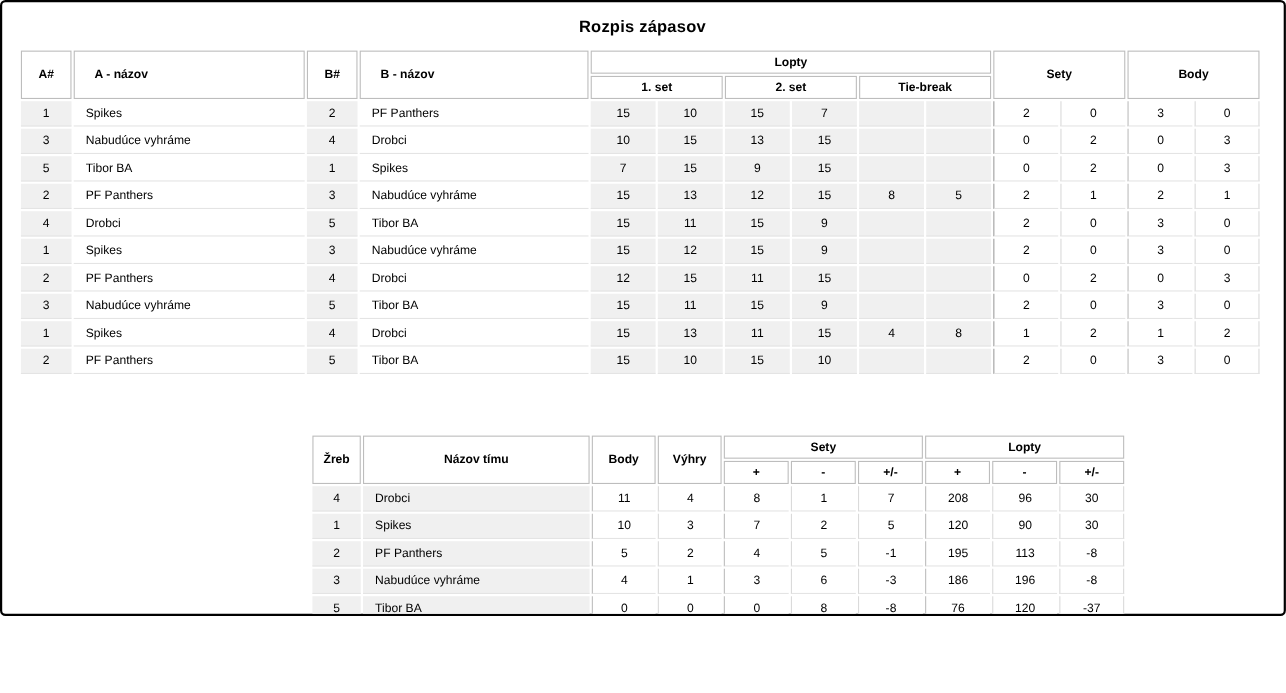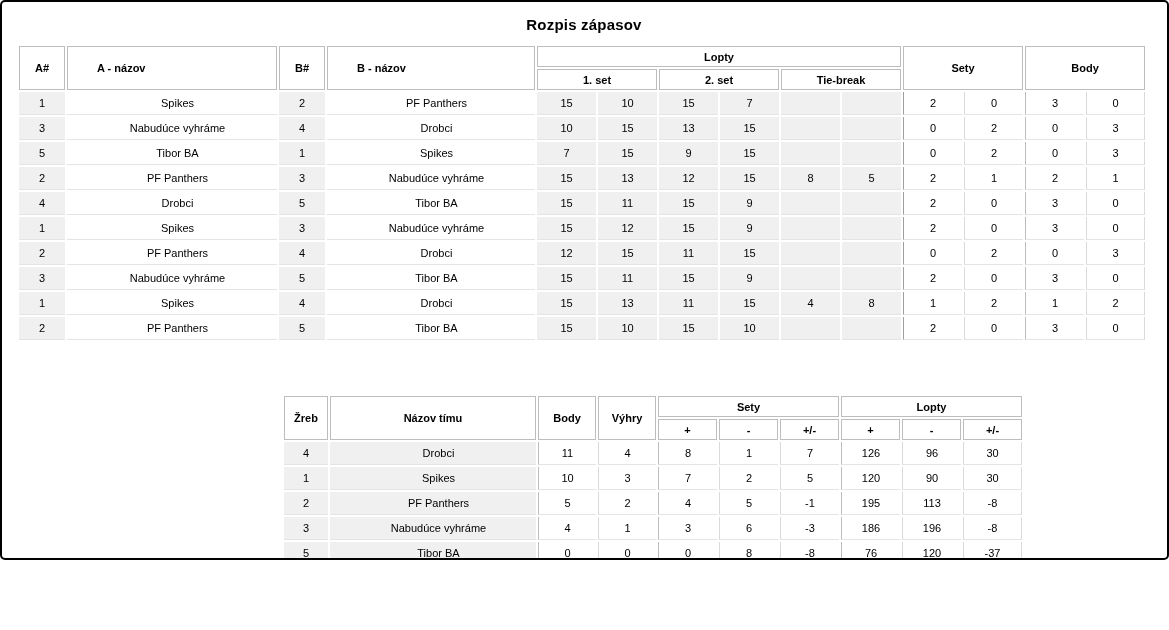--- a/index.html
+++ b/index.html
@@ -14,26 +14,26 @@
   }
   .title1 { top:14px; left:16px; width:1132px; }
   .title2 { top:368px; left:281px; width:744px; }
   table.rpt { position:absolute; border-collapse:separate; border-spacing:2px; table-layout:fixed; }
   #schedule-table { left:15px; top:42px; }
   #standings-table { left:280px; top:392px; }
   .rpt th {
     font-size:11px; font-weight:bold; background:#fff; text-align:center;
     border:1px solid #bdbdbd; height:19px; padding:0 2px; overflow:hidden; white-space:nowrap;margin-left:24px;
   }
-  .rpt th.hl { text-align:left; padding-left:29px; }
+  .rpt th.hl { text-align:left; padding-left:18px; }
   .rpt td {
     font-size:11px; height:22px; line-height:22px; padding:0; text-align:center;
     overflow:hidden; white-space:nowrap; border-bottom:1px solid #e4e4e4;
   }
-  .rpt td.name { text-align:center; padding-left:11px; }
+  .rpt td.name { text-align:left; padding-left:11px; }
   .rpt td.g { background:#f0f0f0; }
   .rpt td.w { background:#fff; }
   .rpt td.vlS { border-left:1px solid #9e9e9e; }
   .rpt td.vlM { border-left:1px solid #bdbdbd; }
   .rpt td.vl  { border-left:1px solid #dadada; }
   .rpt td.vr  { border-right:1px solid #dadada; }
   .dashline {
     position:absolute; top:577px; left:2px; width:1161px; height:2px;
     background:repeating-linear-gradient(90deg,#c9c9c9 0 5px,transparent 5px 11px);
   }
@@ -280,21 +280,21 @@
     </thead>
     <tbody id="standings-body">
         <tr>
           <td class="g">4</td>
           <td class="g name">Drobci</td>
           <td class="w vlM">11</td>
           <td class="w vl">4</td>
           <td class="w vlM">8</td>
           <td class="w vl">1</td>
           <td class="w vl">7</td>
-          <td class="w vlM">126</td>
+          <td class="w vlM">208</td>
           <td class="w vl">96</td>
           <td class="w vl vr">30</td>
         </tr>
         <tr>
           <td class="g">1</td>
           <td class="g name">Spikes</td>
           <td class="w vlM">10</td>
           <td class="w vl">3</td>
           <td class="w vlM">7</td>
           <td class="w vl">2</td>

